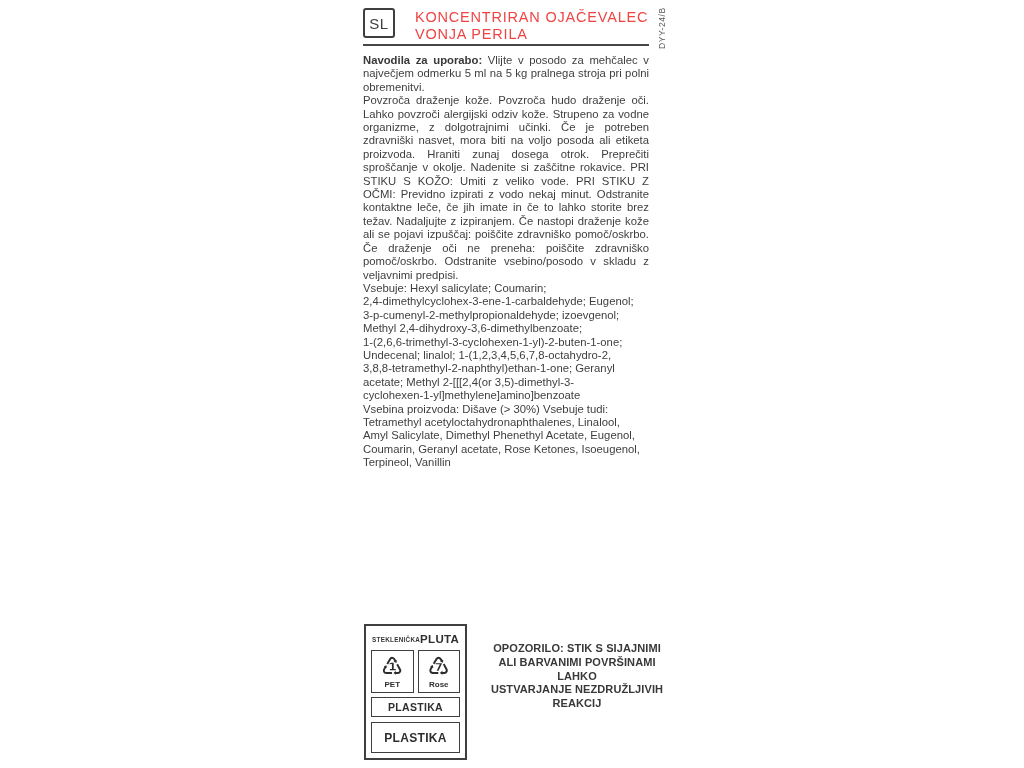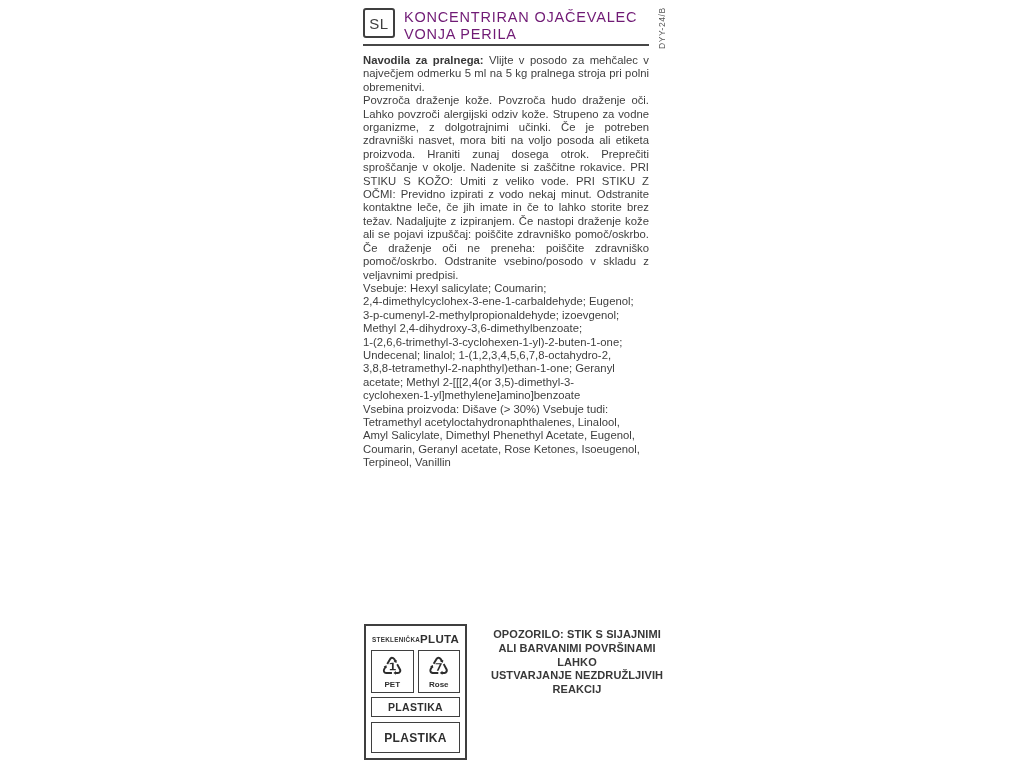--- a/index.html
+++ b/index.html
@@ -29,24 +29,24 @@
     display: flex; align-items: flex-start; gap: 8px;
   }
   .slbox {
     width: 32px; height: 30px;
     border: 2px solid #3f3f3f; border-radius: 3px;
     display: flex; align-items: center; justify-content: center;
     font-size: 15px; letter-spacing: 0.5px; color: #3f3f3f;
     flex: 0 0 auto;
   }
   .title {
-    margin: 1px 0 0 1px;
+    margin: 1px 0 0 12px;
     font-size: 14.5px; font-weight: 500;
     letter-spacing: 0.8px; line-height: 16.5px;
-    white-space: pre-line; color: #701a75;
+    white-space: pre-line; color: #ef4444;
   }
   .rule {
     position: absolute; top: 44px; left: 0;
     width: 286px; height: 0;
     border: none; border-top: 2px solid #474747; margin: 0;
   }
   .side-code {
     position: absolute; left: 294px; top: 49px;
     transform-origin: 0 0; transform: rotate(-90deg);
     font-size: 8.5px; letter-spacing: 0.6px;
@@ -101,21 +101,21 @@
     text-align: center; font-weight: bold; font-size: 10.5px;
     letter-spacing: 0.3px; padding: 3px 0; color: #2f2f2f;
   }
   .rt-box {
     border: 1.5px solid #3f3f3f; margin-top: 5px;
     text-align: center; font-weight: bold; font-size: 12px;
     letter-spacing: 0.3px; height: 31px; line-height: 31px; color: #2f2f2f;
   }
 
   .notices {
-    position: absolute; left: 117px; top: 4px; width: 192px;
+    position: absolute; left: 117px; top: 18px; width: 192px;
     text-align: center;
   }
   .notices p { margin: 0; }
   .surface {
     font-weight: bold; font-size: 11px; line-height: 13.8px;
     white-space: pre-line; color: #383838; letter-spacing: 0.1px;
   }
   .parabens {
     margin-top: 33px !important;
     font-size: 11px; line-height: 14px;
@@ -134,21 +134,21 @@
       </div>
       <h1 class="title">KONCENTRIRAN OJAČEVALEC
 VONJA PERILA</h1>
     </div>
 
     <hr class="rule">
 
     <span class="side-code">DYY-24/B</span>
 
     <div class="flow">
-      <p class="justify"><span class="lead-bold">Navodila za pralnega:</span> <span>Vlijte v posodo za mehčalec v največjem odmerku 5 ml na 5 kg pralnega stroja pri polni obremenitvi.</span></p>
+      <p class="justify"><span class="lead-bold">Navodila za uporabo:</span> <span>Vlijte v posodo za mehčalec v največjem odmerku 5 ml na 5 kg pralnega stroja pri polni obremenitvi.</span></p>
 
       <p class="justify">Povzroča draženje kože. Povzroča hudo draženje oči. Lahko povzroči alergijski odziv kože. Strupeno za vodne organizme, z dolgotrajnimi učinki. Če je potreben zdravniški nasvet, mora biti na voljo posoda ali etiketa proizvoda. Hraniti zunaj dosega otrok. Preprečiti sproščanje v okolje. Nadenite si zaščitne rokavice. PRI STIKU S KOŽO: Umiti z veliko vode. PRI STIKU Z OČMI: Previdno izpirati z vodo nekaj minut. Odstranite kontaktne leče, če jih imate in če to lahko storite brez težav. Nadaljujte z izpiranjem. Če nastopi draženje kože ali se pojavi izpuščaj: poiščite zdravniško pomoč/oskrbo. Če draženje oči ne preneha: poiščite zdravniško pomoč/oskrbo. Odstranite vsebino/posodo v skladu z veljavnimi predpisi.</p>
 
       <p class="preline contains">Vsebuje: Hexyl salicylate; Coumarin;
 2,4-dimethylcyclohex-3-ene-1-carbaldehyde; Eugenol;
 3-p-cumenyl-2-methylpropionaldehyde; izoevgenol;
 Methyl 2,4-dihydroxy-3,6-dimethylbenzoate;
 1-(2,6,6-trimethyl-3-cyclohexen-1-yl)-2-buten-1-one;
 Undecenal; linalol; 1-(1,2,3,4,5,6,7,8-octahydro-2,
 3,8,8-tetramethyl-2-naphthyl)ethan-1-one; Geranyl

